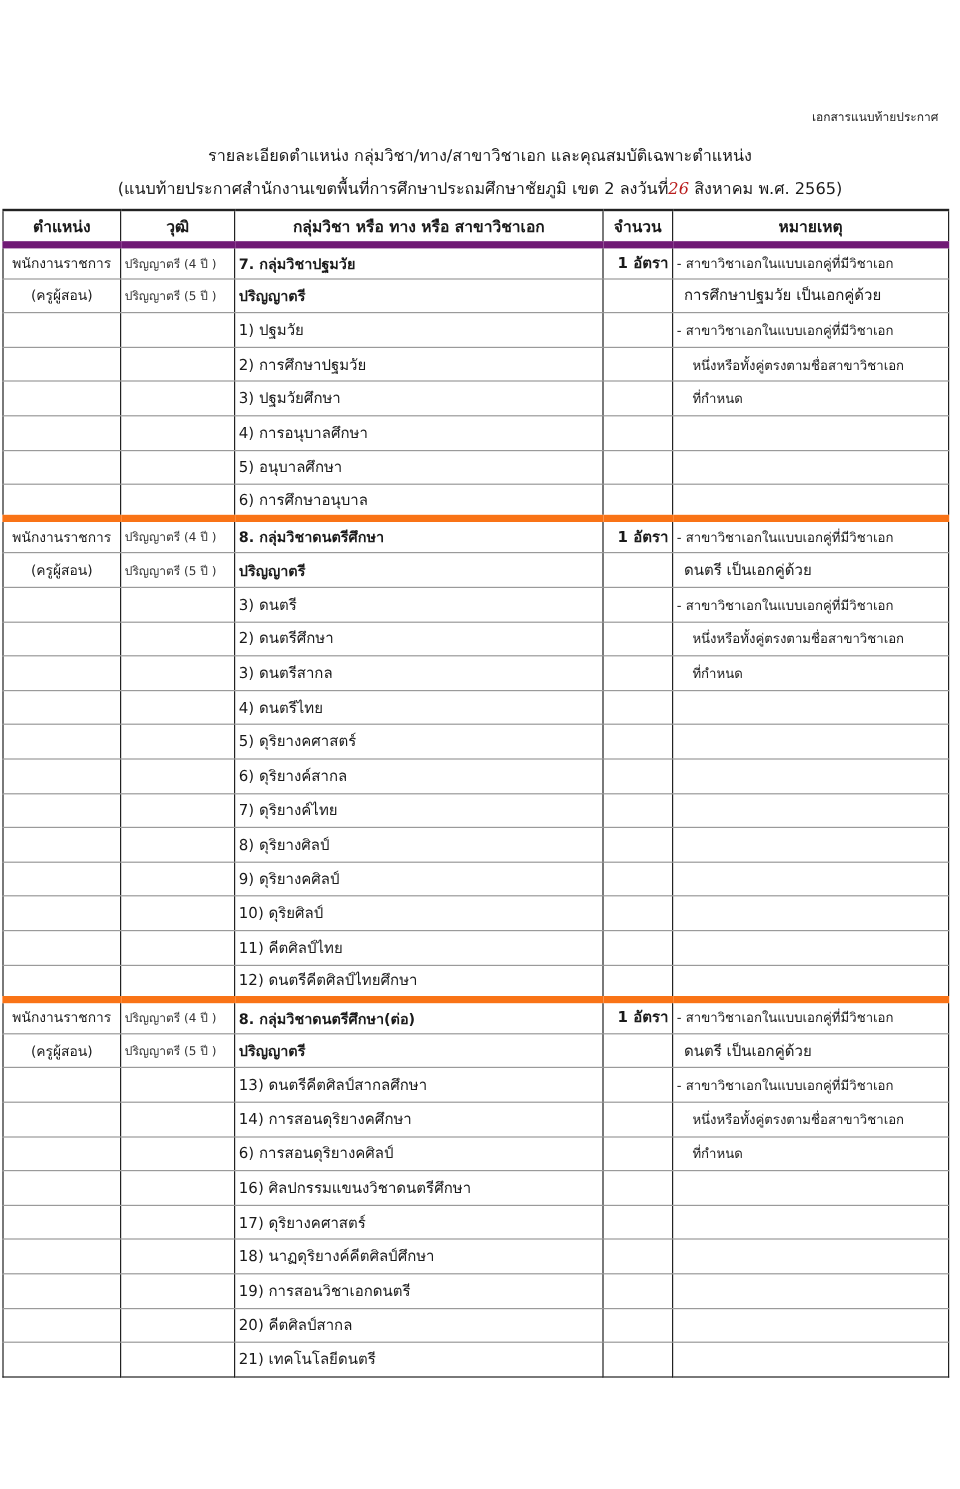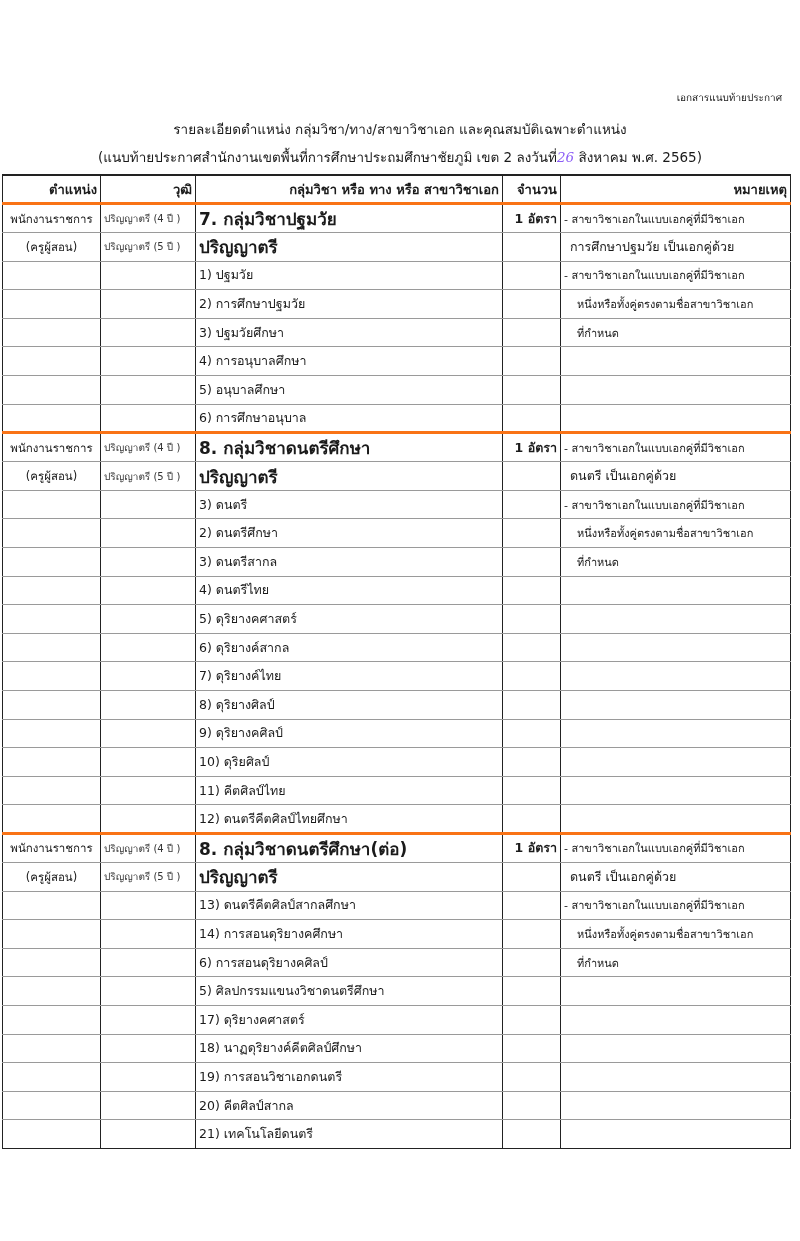--- a/index.html
+++ b/index.html
@@ -14,47 +14,47 @@
   }
   .title {
     position: absolute; top: 118px; left: 0; width: 800px; text-align: center;
     font-size: 13.5px;
   }
   .subtitle {
     position: absolute; top: 146px; left: 0; width: 800px; text-align: center;
     font-size: 13.5px; white-space: nowrap;
   }
   .subtitle .handwritten {
-    color: #8b5cf6; font-style: italic; font-family: "DejaVu Serif", serif;
+    color: #b91c1c; font-style: italic; font-family: "DejaVu Serif", serif;
   }
   table.main {
     position: absolute; top: 174px; left: 2px;
     width: 788px; border-collapse: collapse; table-layout: fixed;
     font-size: 12px;
   }
   table.main col.c1 { width: 98px; }
   table.main col.c2 { width: 95px; }
   table.main col.c3 { width: 307px; }
   table.main col.c4 { width: 58px; }
   table.main col.c5 { width: 230px; }
   table.main th, table.main td {
     height: 28.6px; padding: 0 3px; box-sizing: border-box;
     border-left: 1.5px solid #222; border-right: 1.5px solid #222;
     border-top: 1px solid #9a9a9a; border-bottom: 1px solid #9a9a9a;
     vertical-align: middle; white-space: nowrap; overflow: hidden;
   }
   table.main th {
-    font-weight: bold; font-size: 13px; text-align: right;
-    border-top: 2px solid #222; border-bottom: 2px solid #701a75;
-  }
-  tr.sec-start td { border-top: 3px solid #f97316; }
+    font-weight: bold; font-size: 13px; text-align: center;
+    border-top: 2px solid #222; border-bottom: 6px solid #701a75;
+  }
+  tr.sec-start td { border-top: 6px solid #f97316; }
   td.pos { text-align: center; font-size: 11.5px; }
   td.qual { font-size: 10px; color: #333; }
   td.subj { font-size: 12.5px; }
-  td.subj.bold { font-weight: bold; font-size: 17px; }
+  td.subj.bold { font-weight: bold; font-size: 12px; }
   td.qty { font-weight: bold; text-align: right; font-size: 12.5px; }
   td.note { font-size: 11px; }
   td.note.indent { padding-left: 16px; }
   td.note.indent-c { padding-left: 9px; font-size: 12.5px; }
   tr.last td { border-bottom: 1.5px solid #222; }
 </style>
 </head>
 <body>
 
 <div class="doc-tag">เอกสารแนบท้ายประกาศ</div>
@@ -264,21 +264,21 @@
       <tr>
         <td class="pos"></td>
         <td class="qual"></td>
         <td class="subj">6) การสอนดุริยางคศิลป์</td>
         <td class="qty"></td>
         <td class="note indent">ที่กำหนด</td>
       </tr>
       <tr>
         <td class="pos"></td>
         <td class="qual"></td>
-        <td class="subj">5) ศิลปกรรมแขนงวิชาดนตรีศึกษา</td>
+        <td class="subj">16) ศิลปกรรมแขนงวิชาดนตรีศึกษา</td>
         <td class="qty"></td>
         <td class="note"></td>
       </tr>
       <tr>
         <td class="pos"></td>
         <td class="qual"></td>
         <td class="subj">17) ดุริยางคศาสตร์</td>
         <td class="qty"></td>
         <td class="note"></td>
       </tr>

